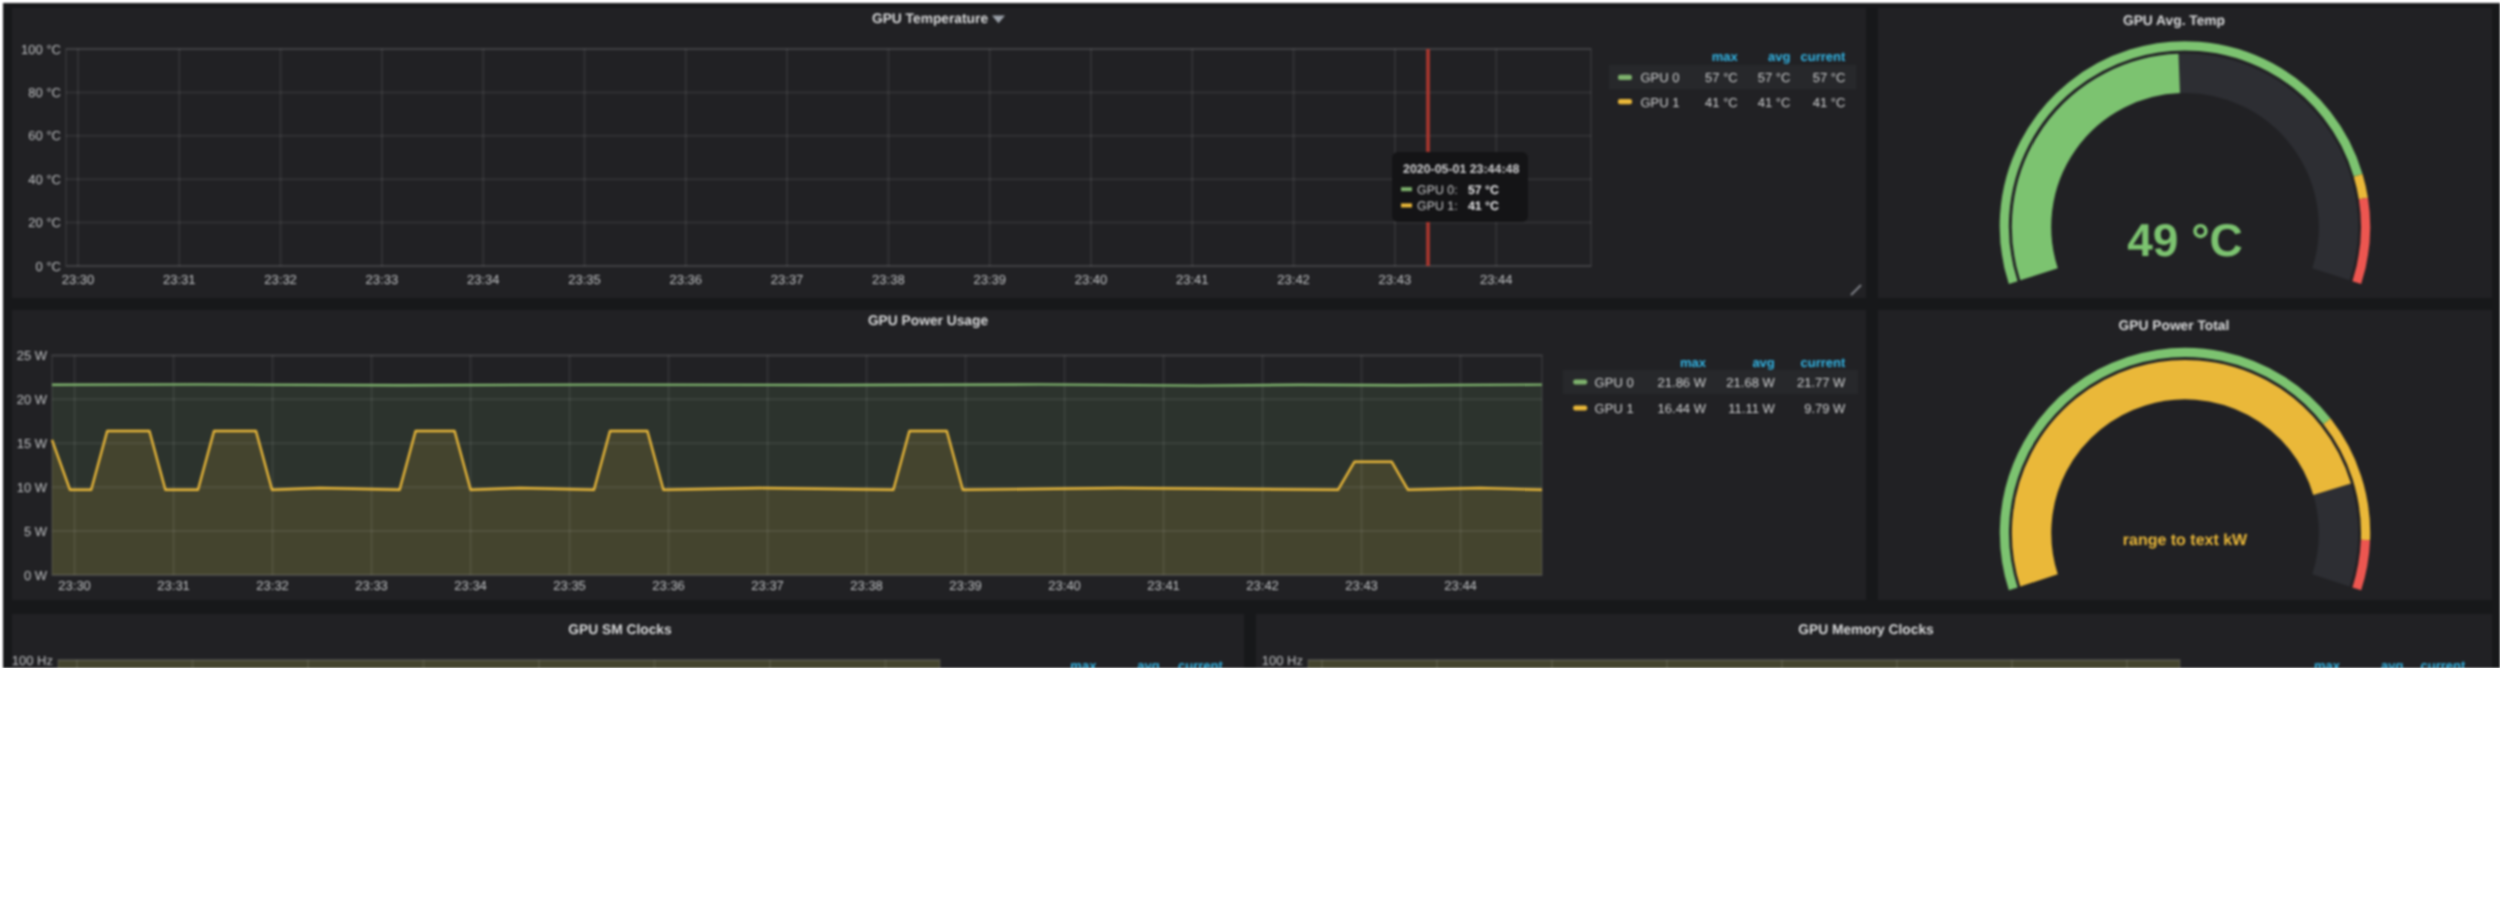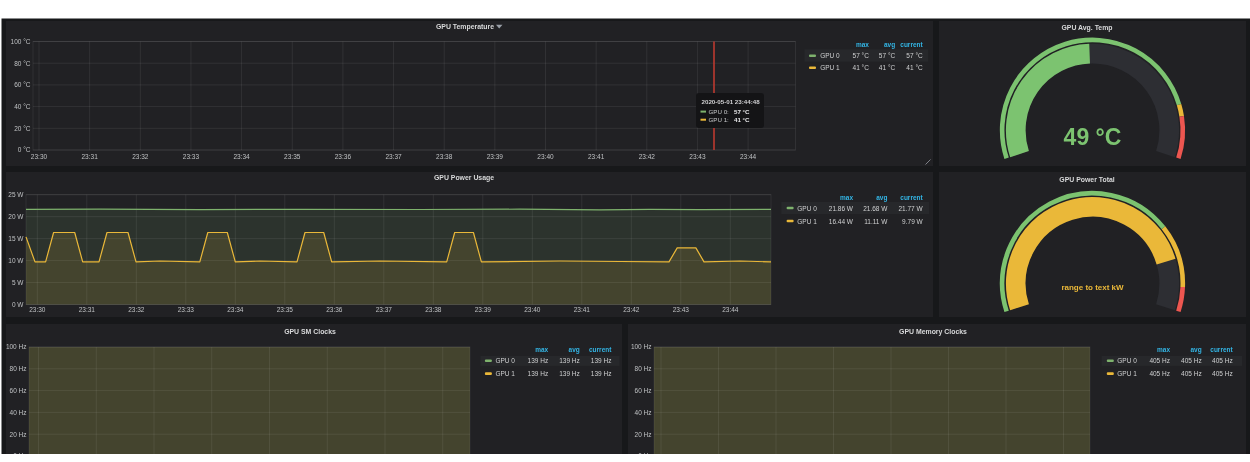--- a/index.html
+++ b/index.html
@@ -1,14 +1,14 @@
 <!DOCTYPE html>
 <html><head><meta charset="utf-8"><style>
 html,body{margin:0;padding:0;background:#fff;}
-#wrap{position:relative;width:1250px;height:437px;overflow:hidden;filter:blur(0.4px);margin-top:17px;}
+#wrap{position:relative;width:1250px;height:334px;overflow:hidden;filter:blur(0.4px);}
 </style></head><body>
 <div id="wrap"><svg xmlns="http://www.w3.org/2000/svg" width="1250" height="462" viewBox="0 0 1250 462" font-family="Liberation Sans, sans-serif">
       <rect x="0" y="0" width="1250" height="462" fill="#ffffff"></rect>
       <rect x="1.5" y="1.5" width="1248.5" height="458" fill="#17181a"></rect>
       <rect x="6" y="4" width="927" height="145" fill="#212124"></rect>
       <rect x="939" y="4" width="307" height="145" fill="#212124"></rect>
       <rect x="6" y="155" width="927" height="145" fill="#212124"></rect>
       <rect x="939" y="155" width="307" height="145" fill="#212124"></rect>
       <rect x="6" y="307" width="616" height="149" fill="#212124"></rect>
       <rect x="628" y="307" width="618" height="149" fill="#212124"></rect>

